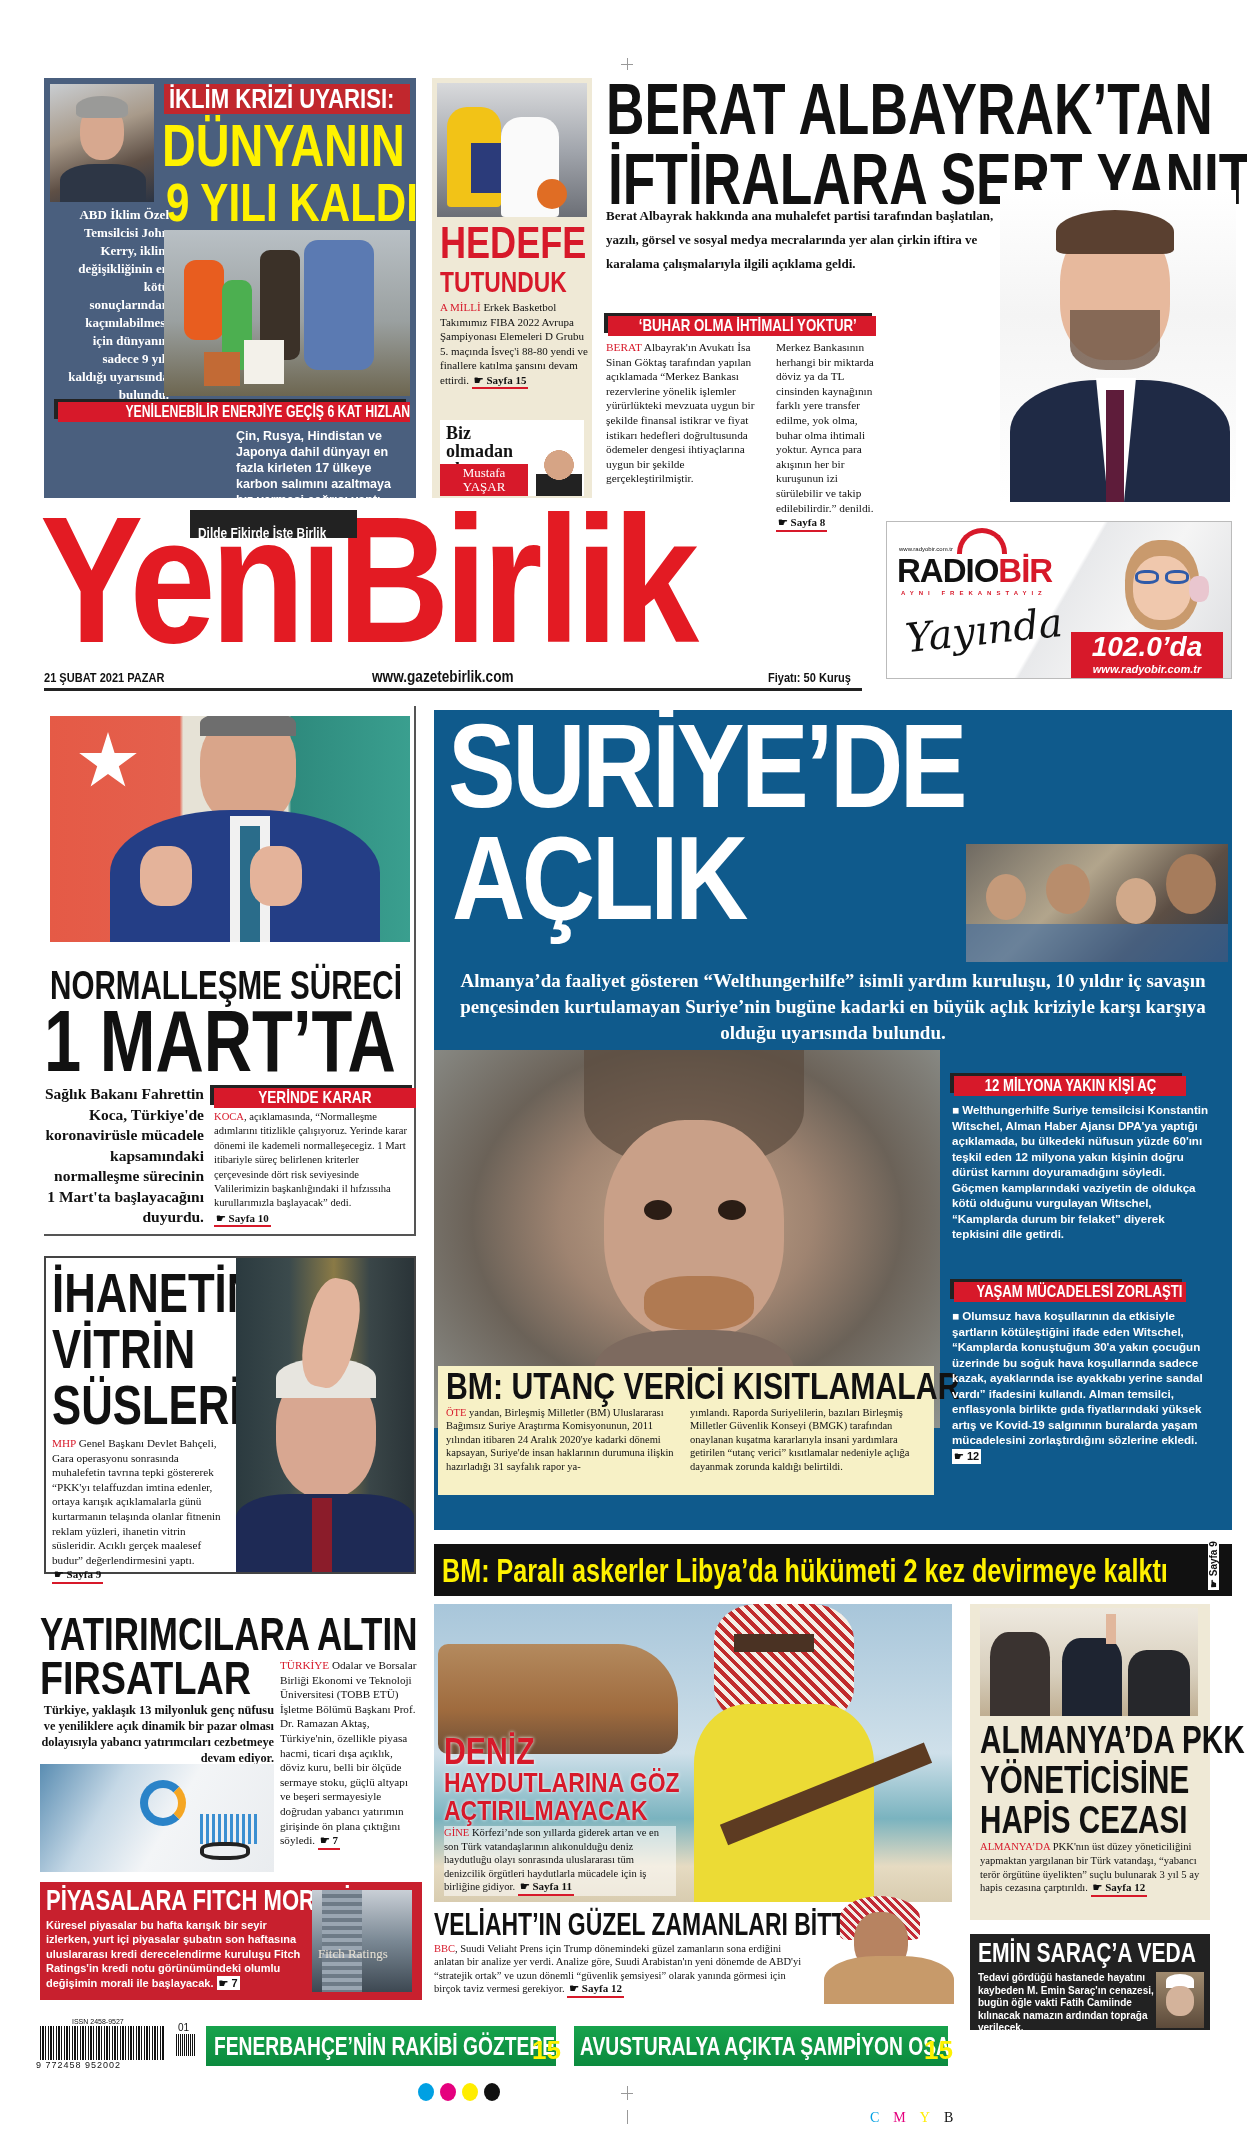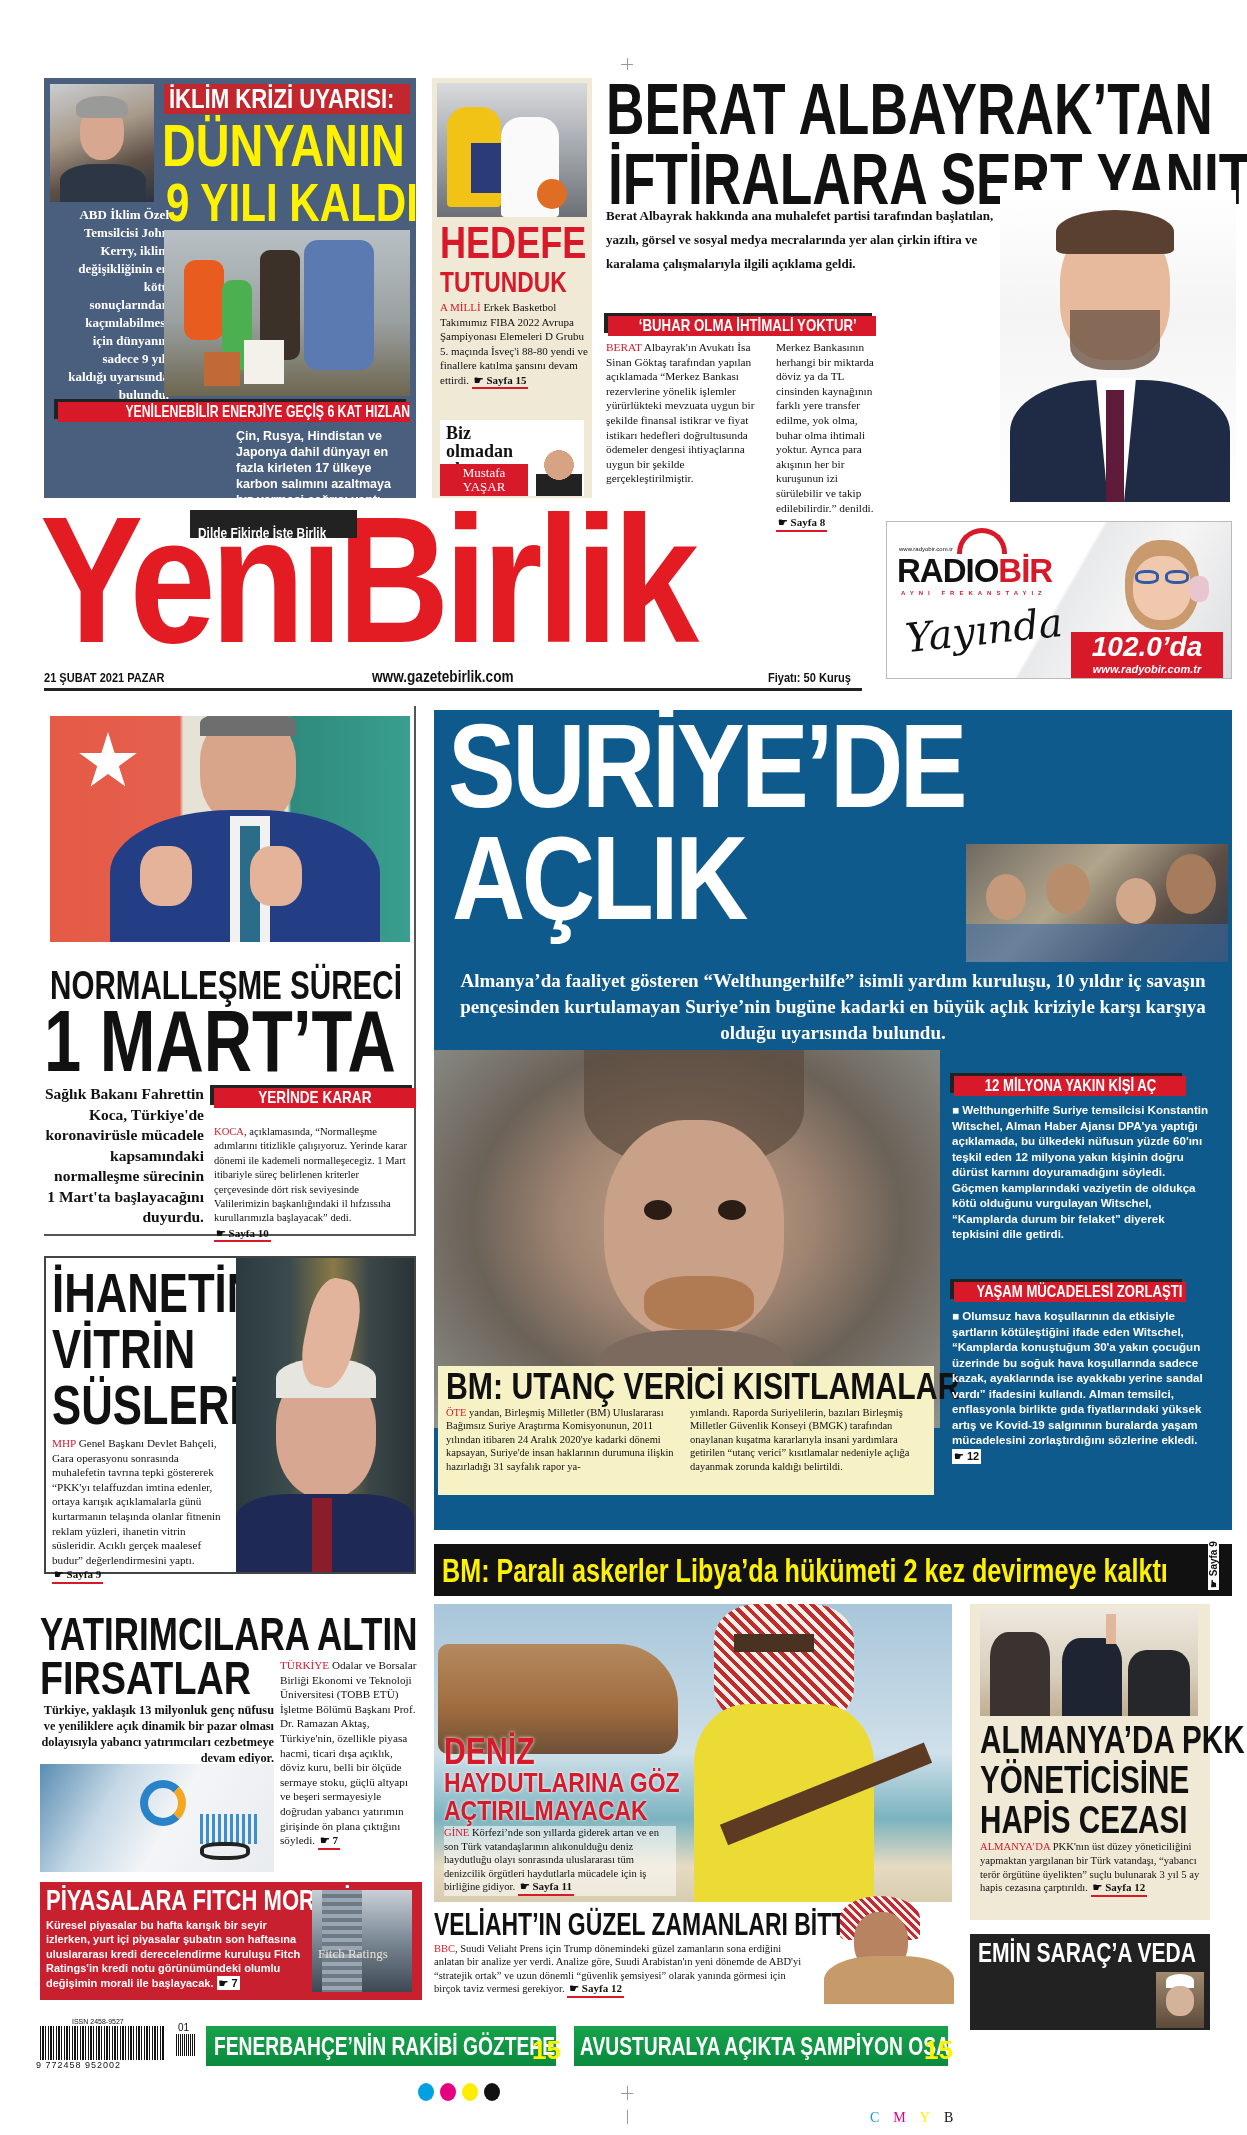--- a/index.html
+++ b/index.html
@@ -133,21 +133,21 @@
     <div class="abs" style="left:190px;top:110px;width:20px;height:116px;background:#2a6c8a"></div>
     <div class="abs" style="left:90px;top:130px;width:52px;height:60px;border-radius:40%;background:#e4b39a"></div>
     <div class="abs" style="left:200px;top:130px;width:52px;height:60px;border-radius:40%;background:#e4b39a"></div>
   </div>
   <div class="abs cond" style="left:6px;top:258px;font-size:40px;line-height:42px;transform:scaleX(0.74);">NORMALLEŞME SÜRECİ</div>
   <div class="abs cond" style="left:0;top:290px;font-size:88px;line-height:90px;transform:scaleX(0.76);">1 MART’TA</div>
   <div class="abs serif" style="left:0;top:378px;width:160px;font-size:15.5px;line-height:20.5px;font-weight:700;text-align:right;">Sağlık Bakanı Fahrettin Koca, Türkiye'de koronavirüsle mücadele kapsamındaki normalleşme sürecinin 1 Mart'ta başlayacağını duyurdu.</div>
   <div class="abs redbar" style="left:170px;top:382px;width:202px;height:20px;">
     <span class="cond" style="display:inline-block;font-size:17px;line-height:20px;transform:scaleX(0.8);transform-origin:center top;">YERİNDE KARAR</span>
   </div>
-  <div class="abs serif" style="left:170px;top:404px;width:194px;font-size:10.6px;line-height:14.4px;margin-top:15px;">
+  <div class="abs serif" style="left:170px;top:404px;width:194px;font-size:10.6px;line-height:14.4px;">
     <span class="red">KOCA</span><span>, açıklamasında, “Normalleşme adımlarını titizlikle çalışıyoruz. Yerinde karar dönemi ile kademeli normalleşecegiz. 1 Mart itibariyle süreç belirlenen kriterler çerçevesinde dört risk seviyesinde Valilerimizin başkanlığındaki il hıfzıssıha kurullarımızla başlayacak” dedi.</span>
     <span class="sayfa">☛ Sayfa 10</span>
   </div>
 </div>
 
 <div class="abs" style="left:434px;top:710px;width:798px;height:820px;background:#0f5a8c;">
   <div class="abs" style="left:14px;top:-4px;font-family:'Liberation Sans',sans-serif;font-weight:700;font-size:118px;line-height:120px;color:#fff;letter-spacing:-4px;transform:scaleX(0.86);transform-origin:left top;white-space:nowrap;">SURİYE’DE</div>
   <div class="abs" style="left:18px;top:108px;font-family:'Liberation Sans',sans-serif;font-weight:700;font-size:118px;line-height:120px;color:#fff;letter-spacing:-4px;transform:scaleX(0.86);transform-origin:left top;white-space:nowrap;">AÇLIK</div>
   <div class="abs photo" style="left:532px;top:134px;width:262px;height:118px;background:linear-gradient(135deg,#6f6a62 0%,#b2a58c 40%,#5c4e44 70%,#2f3b4a 100%);">
     <div class="abs" style="left:20px;top:30px;width:40px;height:46px;border-radius:50%;background:#c49a7a"></div>
@@ -273,20 +273,21 @@
   <span class="sayfa">☛ Sayfa 12</span>
 </div>
 <div class="abs photo" style="left:814px;top:1896px;width:140px;height:108px;">
   <div class="abs" style="left:26px;top:0;width:80px;height:44px;border-radius:50% 50% 10% 10%;background:repeating-linear-gradient(45deg,#c22a35 0 3px,#f3eee8 3px 6px)"></div>
   <div class="abs" style="left:40px;top:16px;width:54px;height:60px;border-radius:45%;background:#b78361"></div>
   <div class="abs" style="left:10px;top:60px;width:130px;height:60px;border-radius:40% 40% 0 0;background:#c79a6a"></div>
 </div>
 
 <div class="abs" style="left:970px;top:1934px;width:240px;height:96px;background:#222;">
   <div class="abs cond" style="left:8px;top:4px;font-size:27px;line-height:30px;color:#fff;transform:scaleX(0.78);">EMİN SARAÇ’A VEDA</div>
+  <div class="abs cond" style="left:8px;top:38px;width:178px;font-size:10px;line-height:12.6px;color:#fff;white-space:normal;transform:none;">Tedavi gördüğü hastanede hayatını kaybeden M. Emin Saraç'ın cenazesi, bugün öğle vakti Fatih Camiinde kılınacak namazın ardından toprağa verilecek.</div>
   <div class="abs photo" style="left:186px;top:38px;width:48px;height:56px;background:linear-gradient(180deg,#a08b6f,#5c4a3a);">
     <div class="abs" style="left:10px;top:2px;width:28px;height:14px;border-radius:50% 50% 0 0;background:#fff"></div>
     <div class="abs" style="left:10px;top:14px;width:28px;height:30px;border-radius:45%;background:#d4b39b"></div>
   </div>
 </div>
 
 <div class="abs" style="left:72px;top:2018px;font-size:7px;">ISSN 2458-9527</div>
 <div class="abs" style="left:40px;top:2026px;width:124px;height:34px;background:repeating-linear-gradient(90deg,#111 0 1px,#fff 1px 2px,#111 2px 4px,#fff 4px 5px,#111 5px 6px,#fff 6px 8px);"></div>
 <div class="abs" style="left:36px;top:2060px;font-size:9px;letter-spacing:1px;">9 772458 952002</div>
 <div class="abs" style="left:178px;top:2022px;font-size:10px;">01</div>

